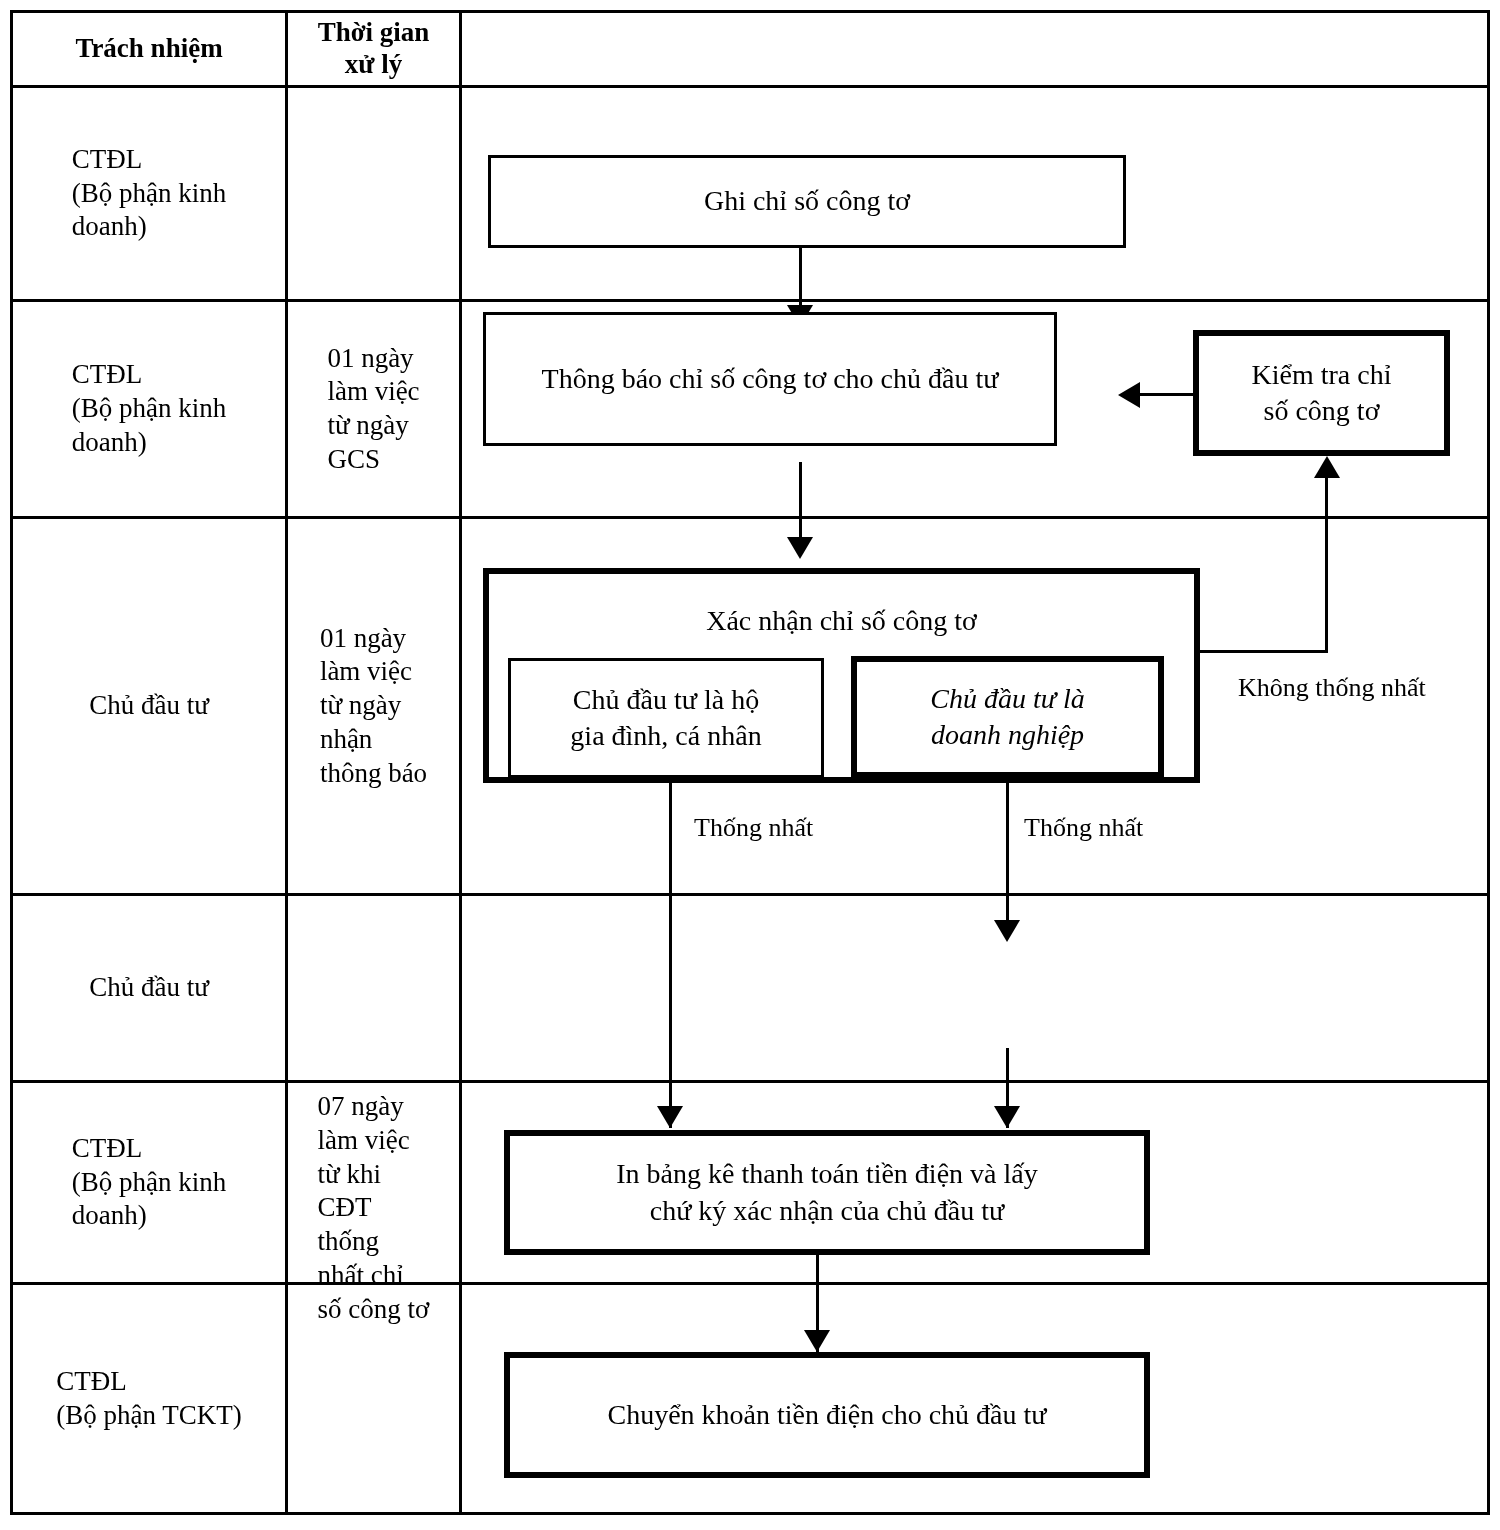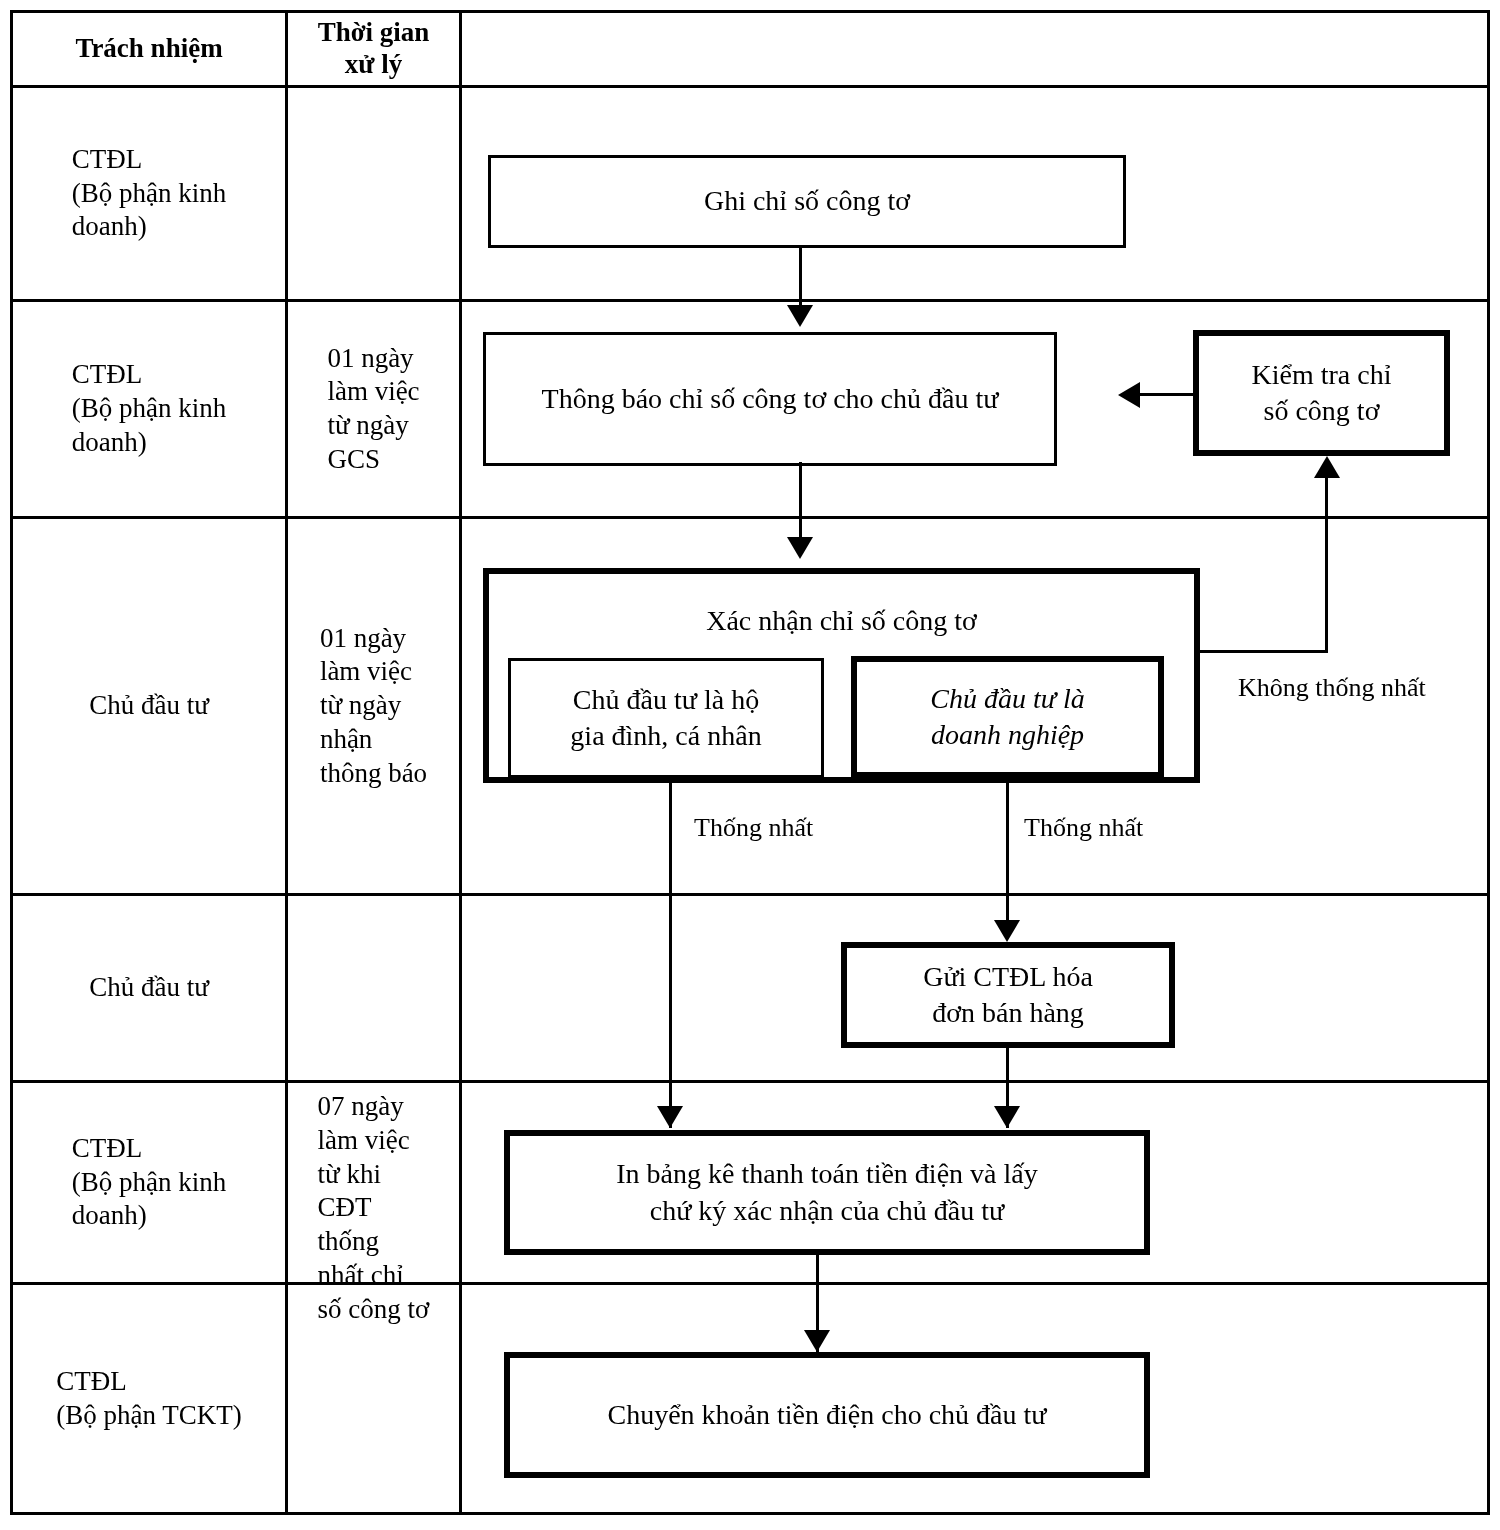--- a/index.html
+++ b/index.html
@@ -103,21 +103,21 @@
 nhất chỉ
 số công tơ</div>
 
   <div class="fbox thin" style="left:488px;top:155px;width:638px;height:93px;">
     <span style="white-space:pre-line;">Ghi chỉ số công tơ</span>
   </div>
 
   <div class="conn v" style="left:799px;top:248px;height:60px;"></div>
   <div class="arrow-down" style="left:787px;top:305px;"></div>
 
-  <div class="fbox thin" style="left:483px;top:332px;width:574px;height:134px;">
+  <div class="fbox thin" style="left:483px;top:312px;width:574px;height:134px;">
     <span style="white-space:pre-line;padding:0 18px;">Thông báo chỉ số công tơ cho chủ đầu tư</span>
   </div>
 
   <div class="fbox thick" style="left:1193px;top:330px;width:257px;height:126px;">
     <span style="white-space:pre-line;">Kiểm tra chỉ
 số công tơ</span>
   </div>
 
   <div class="conn h" style="left:1140px;top:393px;width:55px;"></div>
   <div class="arrow-left" style="left:1118px;top:382px;"></div>
@@ -145,24 +145,20 @@
   <div class="edge-label" style="left:1238px;top:672px;">Không thống nhất</div>
 
   <div class="conn v" style="left:669px;top:783px;height:345px;"></div>
   <div class="arrow-down" style="left:657px;top:1106px;"></div>
   <div class="edge-label" style="left:694px;top:812px;">Thống nhất</div>
 
   <div class="conn v" style="left:1006px;top:783px;height:148px;"></div>
   <div class="arrow-down" style="left:994px;top:920px;"></div>
   <div class="edge-label" style="left:1024px;top:812px;">Thống nhất</div>
 
-  <div class="fbox thick" style="left:841px;top:942px;width:334px;height:106px;">
-    <span style="white-space:pre-line;">Gửi CTĐL hóa
-đơn bán hàng</span>
-  </div>
 
   <div class="conn v" style="left:1006px;top:1048px;height:80px;"></div>
   <div class="arrow-down" style="left:994px;top:1106px;"></div>
 
   <div class="fbox thick" style="left:504px;top:1130px;width:646px;height:125px;">
     <span style="white-space:pre-line;padding:0 18px;">In bảng kê thanh toán tiền điện và lấy
 chứ ký xác nhận của chủ đầu tư</span>
   </div>
 
   <div class="conn v" style="left:816px;top:1255px;height:98px;"></div>

